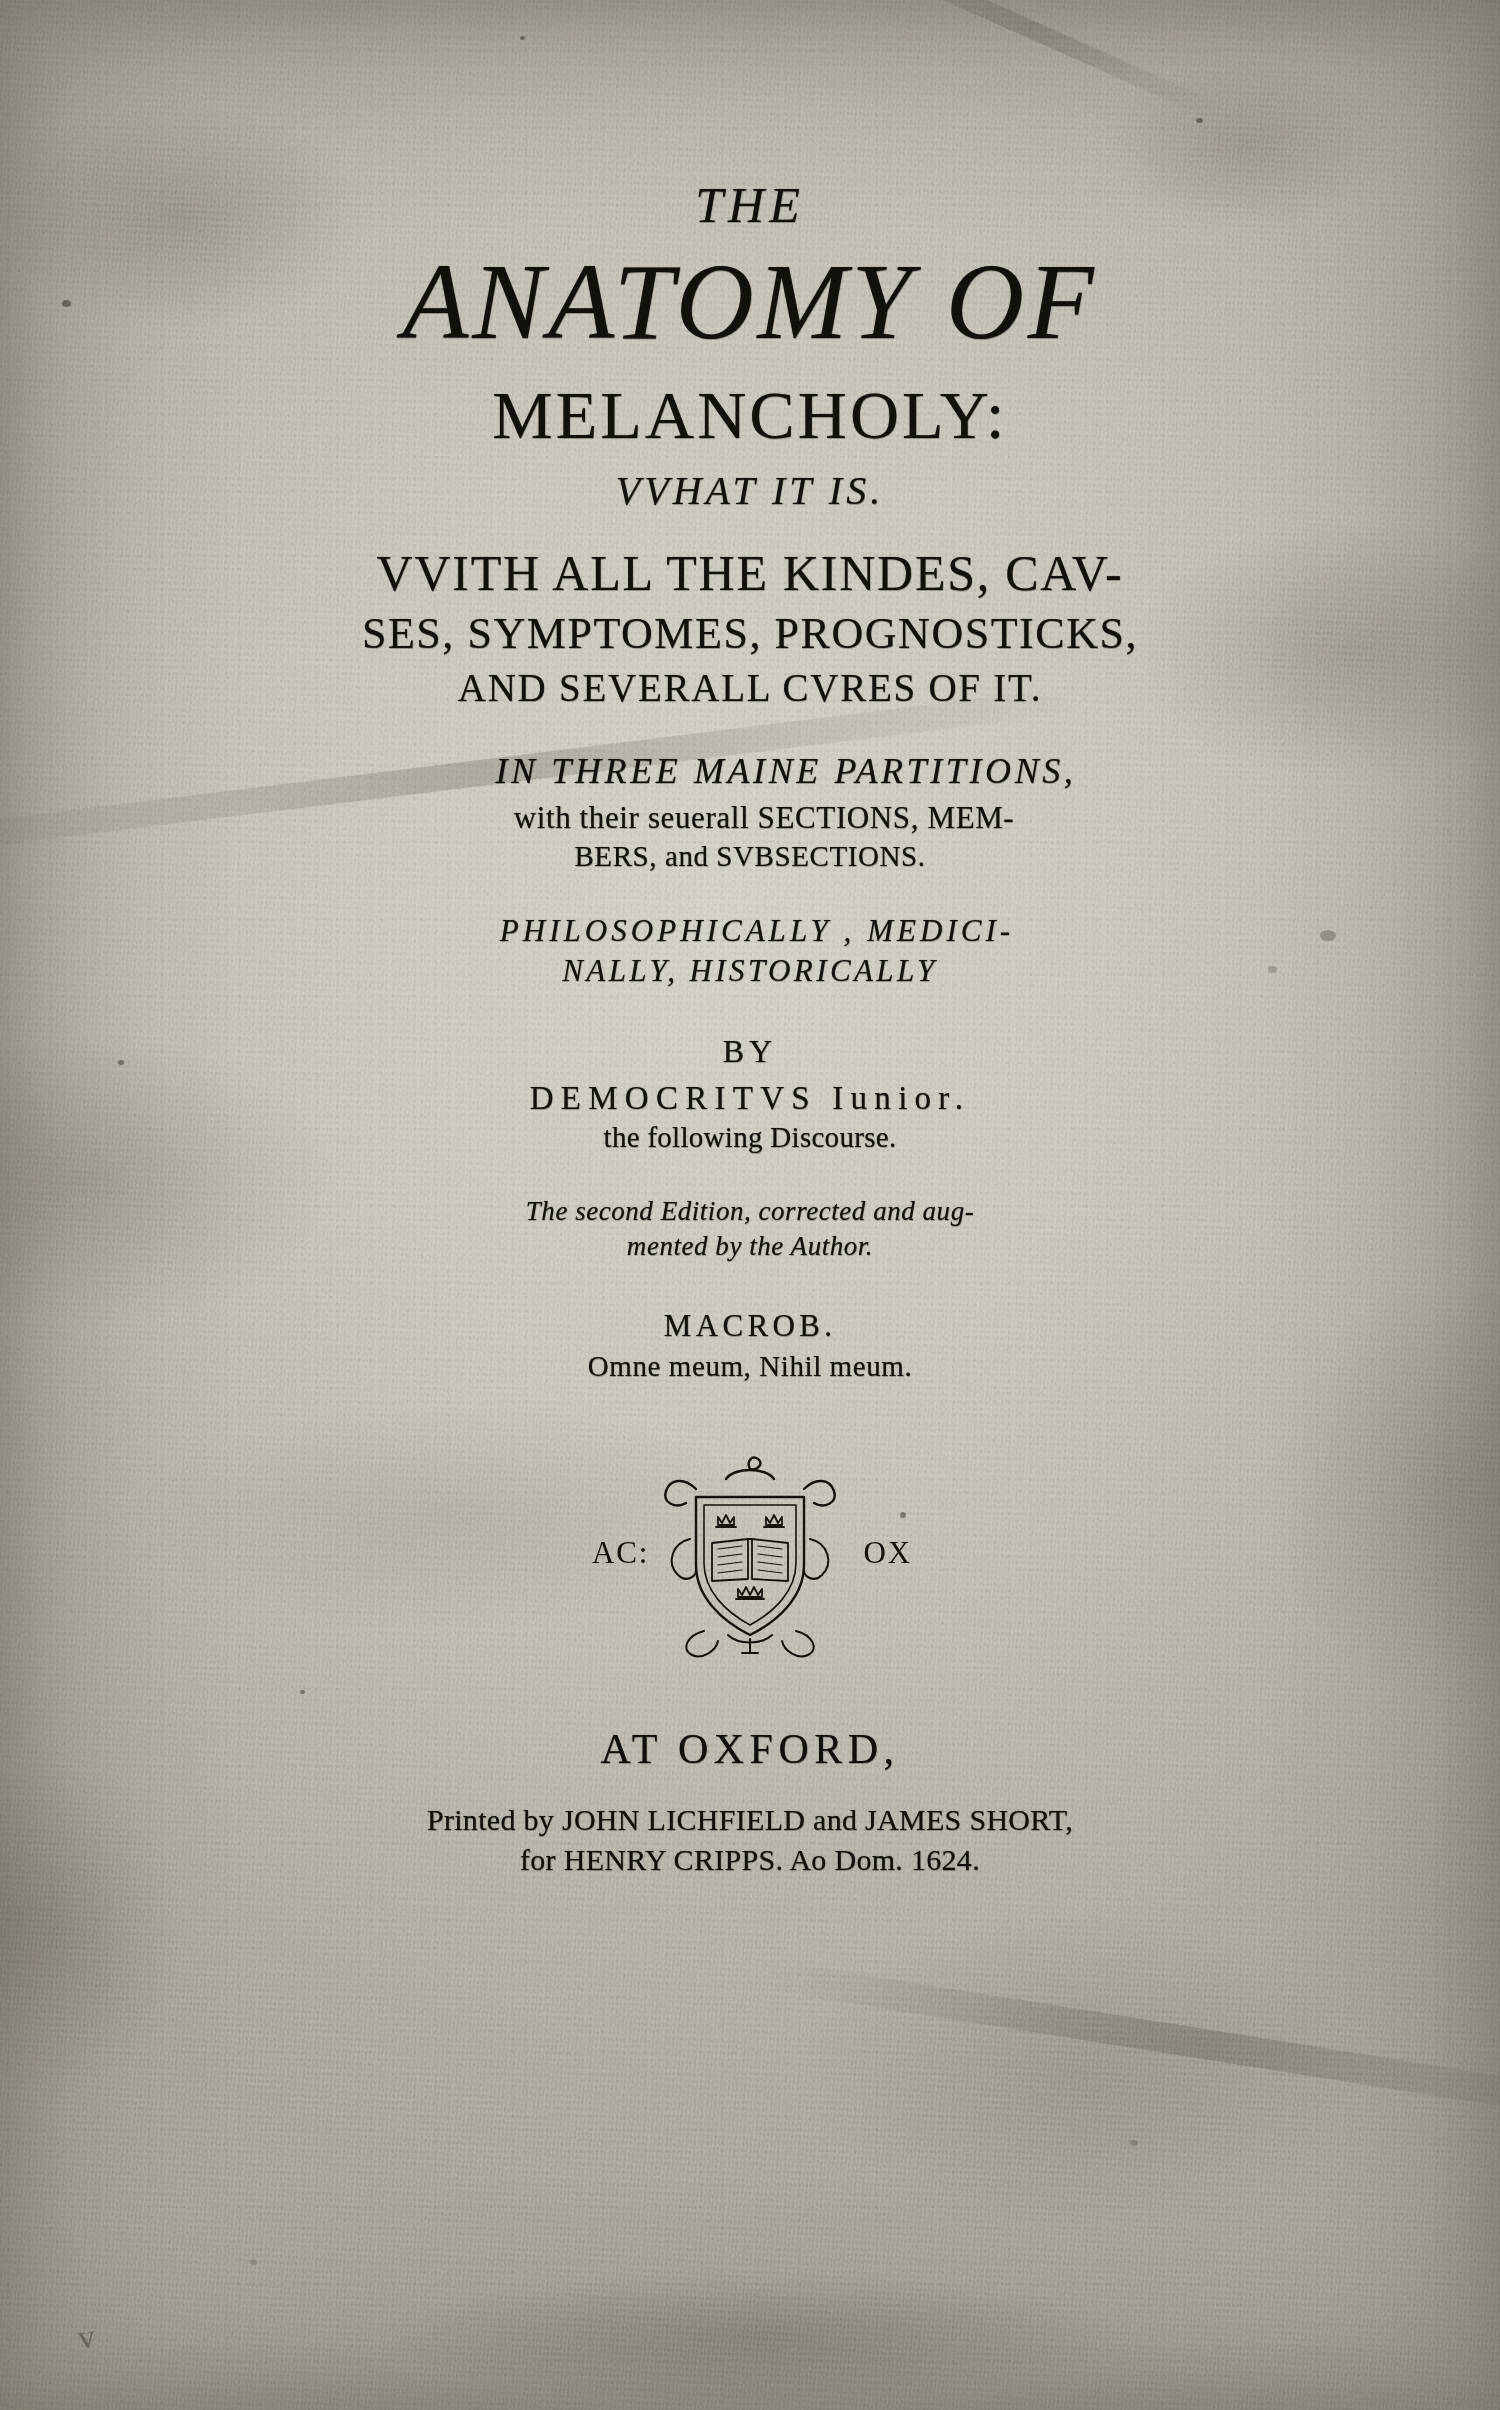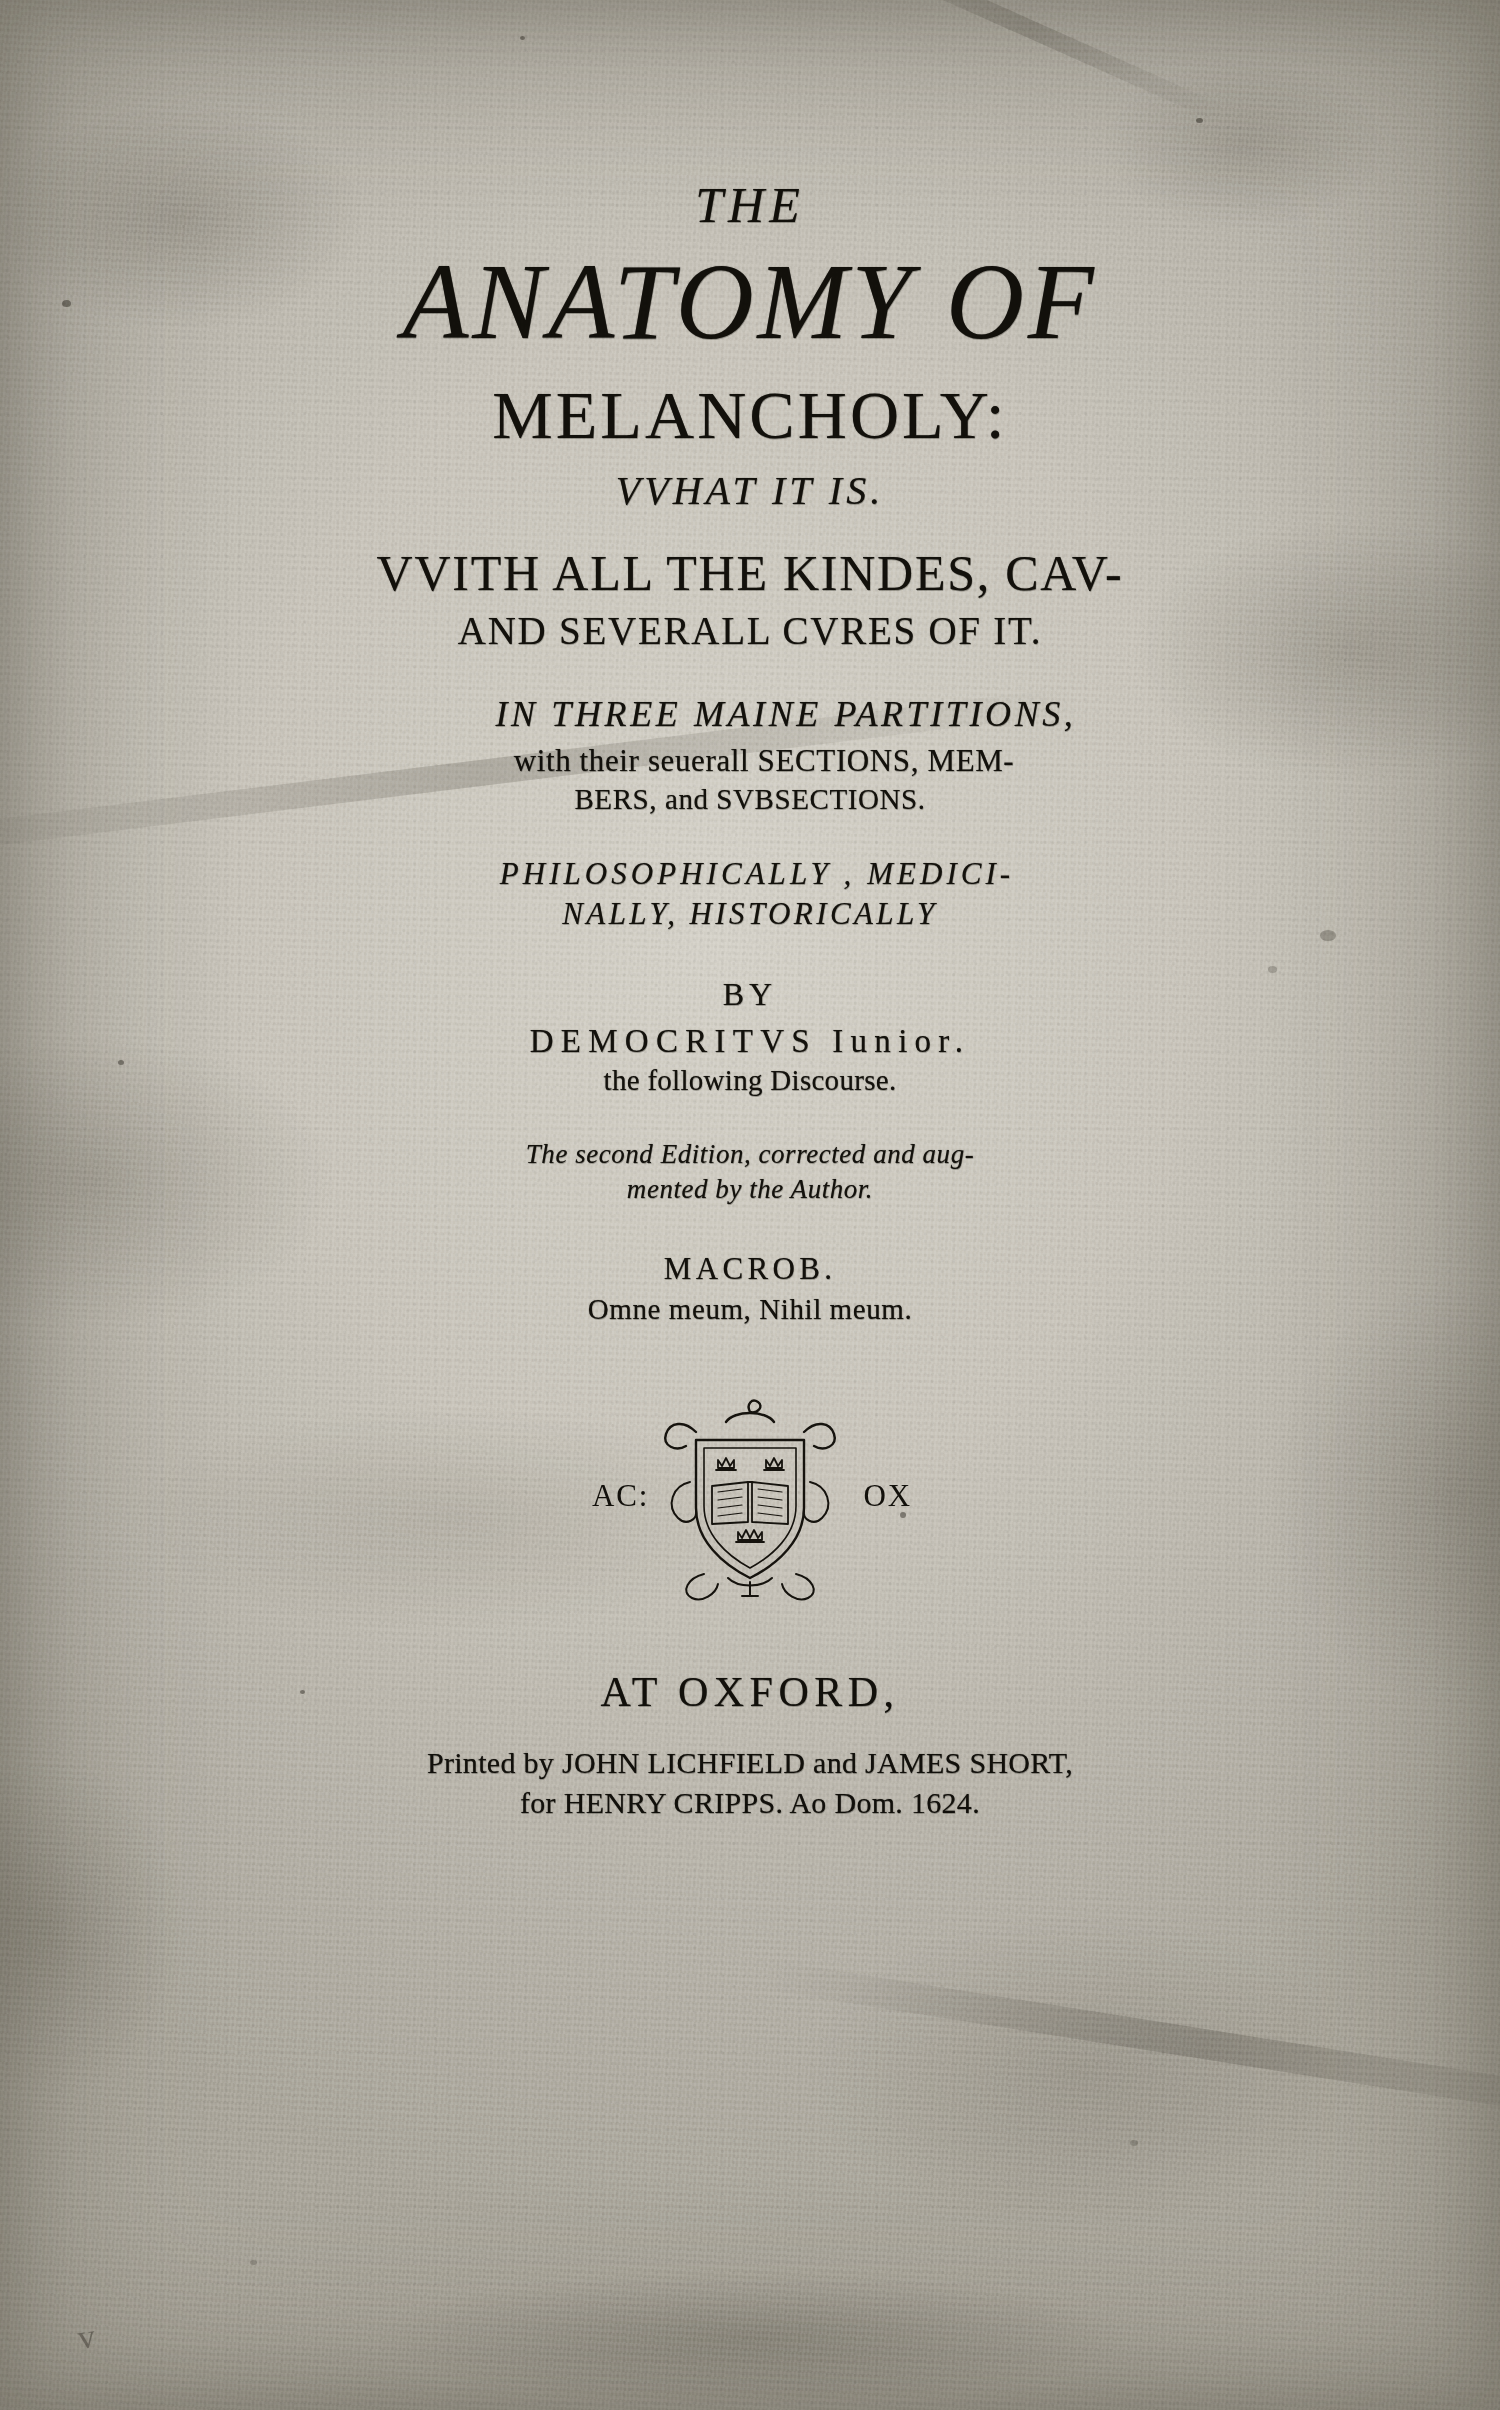--- a/index.html
+++ b/index.html
@@ -165,20 +165,21 @@
   <div class="crease" style="left:820px;  top:20px;  width:420px; height:18px; transform:rotate(24deg);"></div>
 
   <div class="content">
 
     <div class="line l-the">THE</div>
     <div class="line l-anatomy">ANATOMY OF</div>
     <div class="line l-melan">MELANCHOLY:</div>
     <div class="line l-whatitis">VVHAT IT IS.</div>
 
     <div class="line l-with">VVITH ALL THE KINDES, CAV-</div>
+    <div class="line l-ses">SES, SYMPTOMES, PROGNOSTICKS,</div>
     <div class="line l-and">AND SEVERALL CVRES OF IT.</div>
 
     <div class="line l-three">IN THREE MAINE PARTITIONS,</div>
     <div class="line l-withtheir">with their seuerall SECTIONS, MEM-</div>
     <div class="line l-bers">BERS, and SVBSECTIONS.</div>
 
     <div class="line l-philo">PHILOSOPHICALLY , MEDICI-</div>
     <div class="line l-nally">NALLY, HISTORICALLY</div>
 
     <div class="line l-by">BY</div>

